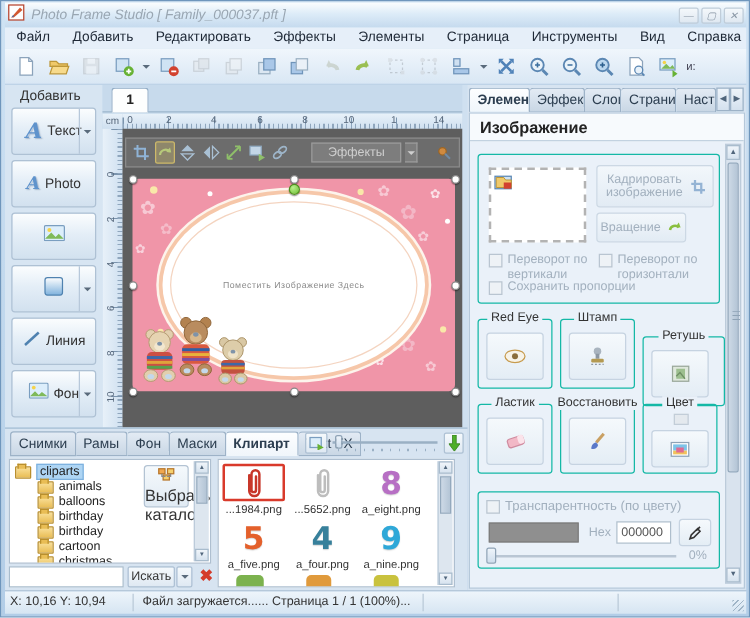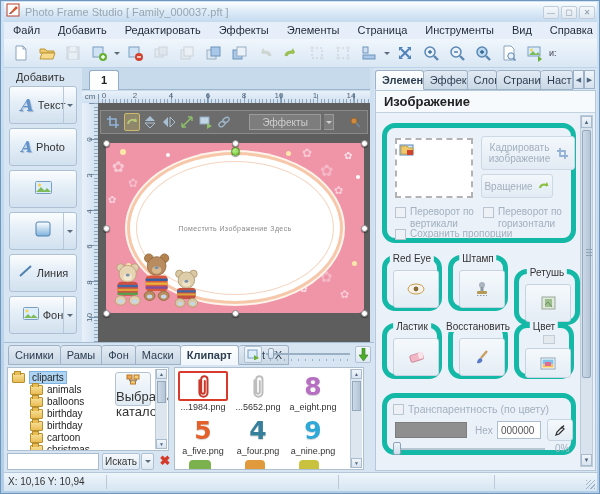--- a/index.html
+++ b/index.html
@@ -3,21 +3,21 @@
 <meta charset="utf-8">
 <style>
   * { margin:0; padding:0; box-sizing:border-box; }
   html,body { width:600px; height:494px; font-family:"Liberation Sans",sans-serif; }
   .window { position:absolute; inset:0; width:600px; height:494px;
     background:linear-gradient(#cfe3f4,#b2cde7); border:1px solid #6f96bc; overflow:hidden; }
   .client { position:absolute; left:3px; top:1px; width:593px; height:489px; }
 
   
   .titlebar { position:absolute; left:0; top:0; right:0; height:20px; display:flex; align-items:center;
-    background:linear-gradient(#fbfdfe,#ddecf8 45%,#c5daee); }
+    background:linear-gradient(#fbfdfe,#ddecf8 45%,#c5daee);font-style:italic; }
   .title-text { font-size:11px; color:#99a6b2; margin-left:5px; flex:1; white-space:nowrap; overflow:hidden; }
   .win-btn { width:16px; height:13px; margin-right:2px; border:1px solid #c0cdd9; border-radius:2px;
     background:linear-gradient(#f4f8fb,#dfe8f1); color:#8795a3; font-size:8px; line-height:11px; text-align:center; }
   .app-icon { margin-left:2px; }
 
   
   .menubar { position:absolute; left:0; top:20px; right:0; height:17px; background:#e6eff9;
     display:flex; align-items:center; }
   .menu-item { font-size:11px; color:#1f2937; padding:0 9px; line-height:17px; }
 
@@ -94,21 +94,21 @@
   .tab { height:20px; font-size:11px; color:#2c3e50; text-align:center; line-height:19px; padding:0 6px;
     background:linear-gradient(#e3ebf4,#c9d7e5); border:1px solid #9db2c7; border-left:none; border-radius:3px 3px 0 0; white-space:nowrap; overflow:hidden; }
   .tab:first-child { border-left:1px solid #9db2c7; }
   .tab.active { background:linear-gradient(#fdfeff,#f0f6fb); border-bottom:1px solid #f0f6fb; font-weight:bold; }
   .rp-scrollers { position:absolute; right:1px; top:2px; width:23px; height:19px; display:flex; }
   .rp-scrollers div { width:11px; height:19px; background:linear-gradient(#eef4fa,#d4e1ee); border:1px solid #9db2c7;
     font-size:7px; color:#51667c; text-align:center; line-height:18px; }
   .rp-inner { position:absolute; left:1px; top:22px; right:1px; bottom:1px; background:#eaf1f9; border:1px solid #b5c8da; }
   .rp-header { height:22px; background:#f7fafd; border-bottom:1px solid #c2d2e0; font-size:13px; font-weight:bold;
     color:#222; line-height:21px; padding-left:8px; }
-  .rp-group { position:absolute; border:5px solid #14b8a6; border-radius:13px; }
+  .rp-group { position:absolute; border:1px solid #14b8a6; border-radius:3px; }
   .rp-legend { position:absolute; top:-7px; left:50%; transform:translateX(-50%); background:#eaf1f9;
     padding:0 3px; font-size:10px; color:#333; white-space:nowrap; }
   .preview-box { position:absolute; left:8px; top:10px; width:78px; height:60px; background:#fff;
     border:2px dashed #b3b3b3; }
   .rp-btn { position:absolute; background:linear-gradient(#f2f7fb,#e2ebf4); border:1px solid #ccd8e4; border-radius:3px;
     display:flex; align-items:center; justify-content:center; gap:4px; font-size:10px; color:#a2b0be; text-align:center; }
   .cb-row { position:absolute; display:flex; gap:4px; align-items:flex-start; }
   .cb { width:11px; height:11px; background:#eef2f6; border:1px solid #b9c5d1; flex:0 0 auto; margin-top:1px; }
   .cb-label { font-size:10px; color:#a2b0be; line-height:1.15; }
   .tool-btn { position:absolute; left:6px; top:10px; width:46px; height:38px;
@@ -827,19 +827,20 @@
         <div class="mini-arrow" style="top:0">▲</div>
         <div style="position:absolute;left:1px;right:1px;top:12px;height:30px;background:linear-gradient(90deg,#cdd9e6,#b4c5d6);border:1px solid #94a9bd"></div>
         <div class="mini-arrow" style="bottom:0">▼</div>
       </div>
     </div>
   </div>
 
   <div class="statusbar">
     <span class="sb-text" style="left:4px">X: 10,16 Y: 10,94</span>
     <div class="sb-sep" style="left:102px"></div>
+    <span class="sb-text" style="left:110px">Файл загружается...... Страница 1 / 1 (100%)...</span>
     <div class="sb-sep" style="left:334px"></div>
     <div class="sb-sep" style="left:490px"></div>
     <div class="grip"></div>
   </div>
 
 </div>
 </div>
 
 </body></html>

